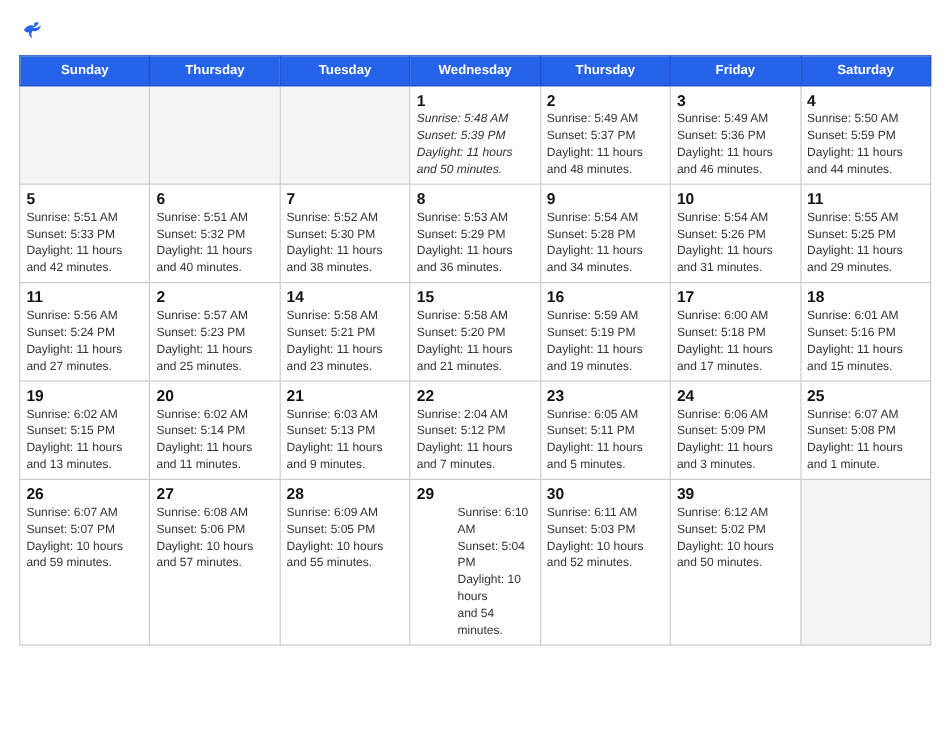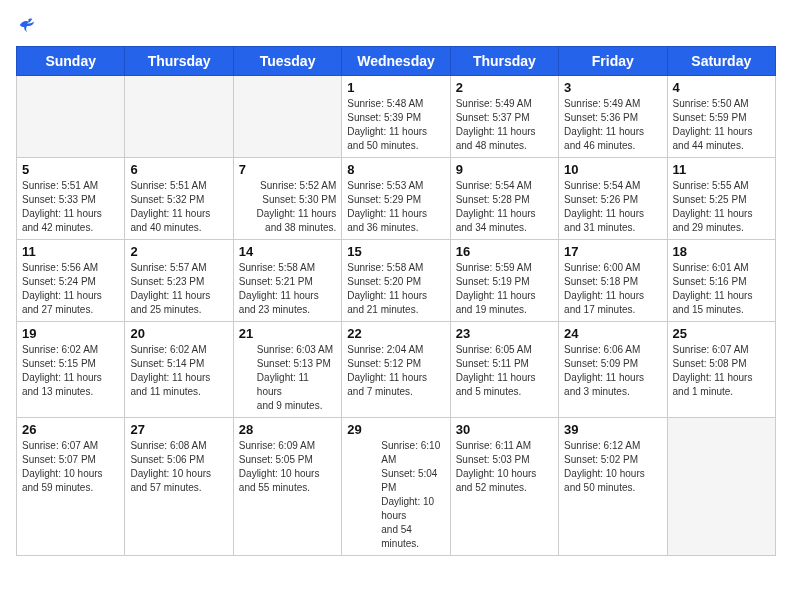--- a/index.html
+++ b/index.html
@@ -49,21 +49,21 @@
       margin-top: 2px;
     }
     .calendar {
       width: 100%;
       border-collapse: collapse;
       border: 1px solid #ccc;
     }
     .calendar th {
       background: #2563eb;
       color: #fff;
-      font-size: 14px;
+      font-size: 11px;
       font-weight: bold;
       text-align: center;
       padding: 6px 4px;
       border: 1px solid #1e50c8;
     }
     .calendar td {
       vertical-align: top;
       border: 1px solid #ccc;
       padding: 4px 5px;
       width: 108px;
@@ -119,21 +119,21 @@
         <th>Saturday</th>
       </tr>
   </thead>
   <tbody id="calendar-body">
   <tr>
         <td class="empty"></td>
         <td class="empty"></td>
         <td class="empty"></td>
         <td>
           <span class="day-number">1</span>
-          <div class="day-info" style="white-space: pre-line;">Sunrise: 5:48 AM
+          <div class="day-info" style="white-space: pre-line; font-style: italic;">Sunrise: 5:48 AM
 Sunset: 5:39 PM
 Daylight: 11 hours
 and 50 minutes.</div>
         </td>
         <td>
           <span class="day-number">2</span>
           <div class="day-info" style="white-space: pre-line;">Sunrise: 5:49 AM
 Sunset: 5:37 PM
 Daylight: 11 hours
 and 48 minutes.</div>
@@ -163,21 +163,21 @@
         </td>
         <td>
           <span class="day-number">6</span>
           <div class="day-info" style="white-space: pre-line;">Sunrise: 5:51 AM
 Sunset: 5:32 PM
 Daylight: 11 hours
 and 40 minutes.</div>
         </td>
         <td>
           <span class="day-number">7</span>
-          <div class="day-info" style="white-space: pre-line; text-align: right;">Sunrise: 5:52 AM
+          <div class="day-info" style="white-space: pre-line;">Sunrise: 5:52 AM
 Sunset: 5:30 PM
 Daylight: 11 hours
 and 38 minutes.</div>
         </td>
         <td>
           <span class="day-number">8</span>
           <div class="day-info" style="white-space: pre-line;">Sunrise: 5:53 AM
 Sunset: 5:29 PM
 Daylight: 11 hours
 and 36 minutes.</div>
@@ -265,21 +265,21 @@
         </td>
         <td>
           <span class="day-number">20</span>
           <div class="day-info" style="white-space: pre-line;">Sunrise: 6:02 AM
 Sunset: 5:14 PM
 Daylight: 11 hours
 and 11 minutes.</div>
         </td>
         <td>
           <span class="day-number">21</span>
-          <div class="day-info" style="white-space: pre-line; margin-left: 18px;">Sunrise: 6:03 AM
+          <div class="day-info" style="white-space: pre-line;">Sunrise: 6:03 AM
 Sunset: 5:13 PM
 Daylight: 11 hours
 and 9 minutes.</div>
         </td>
         <td>
           <span class="day-number">22</span>
           <div class="day-info" style="white-space: pre-line;">Sunrise: 2:04 AM
 Sunset: 5:12 PM
 Daylight: 11 hours
 and 7 minutes.</div>

